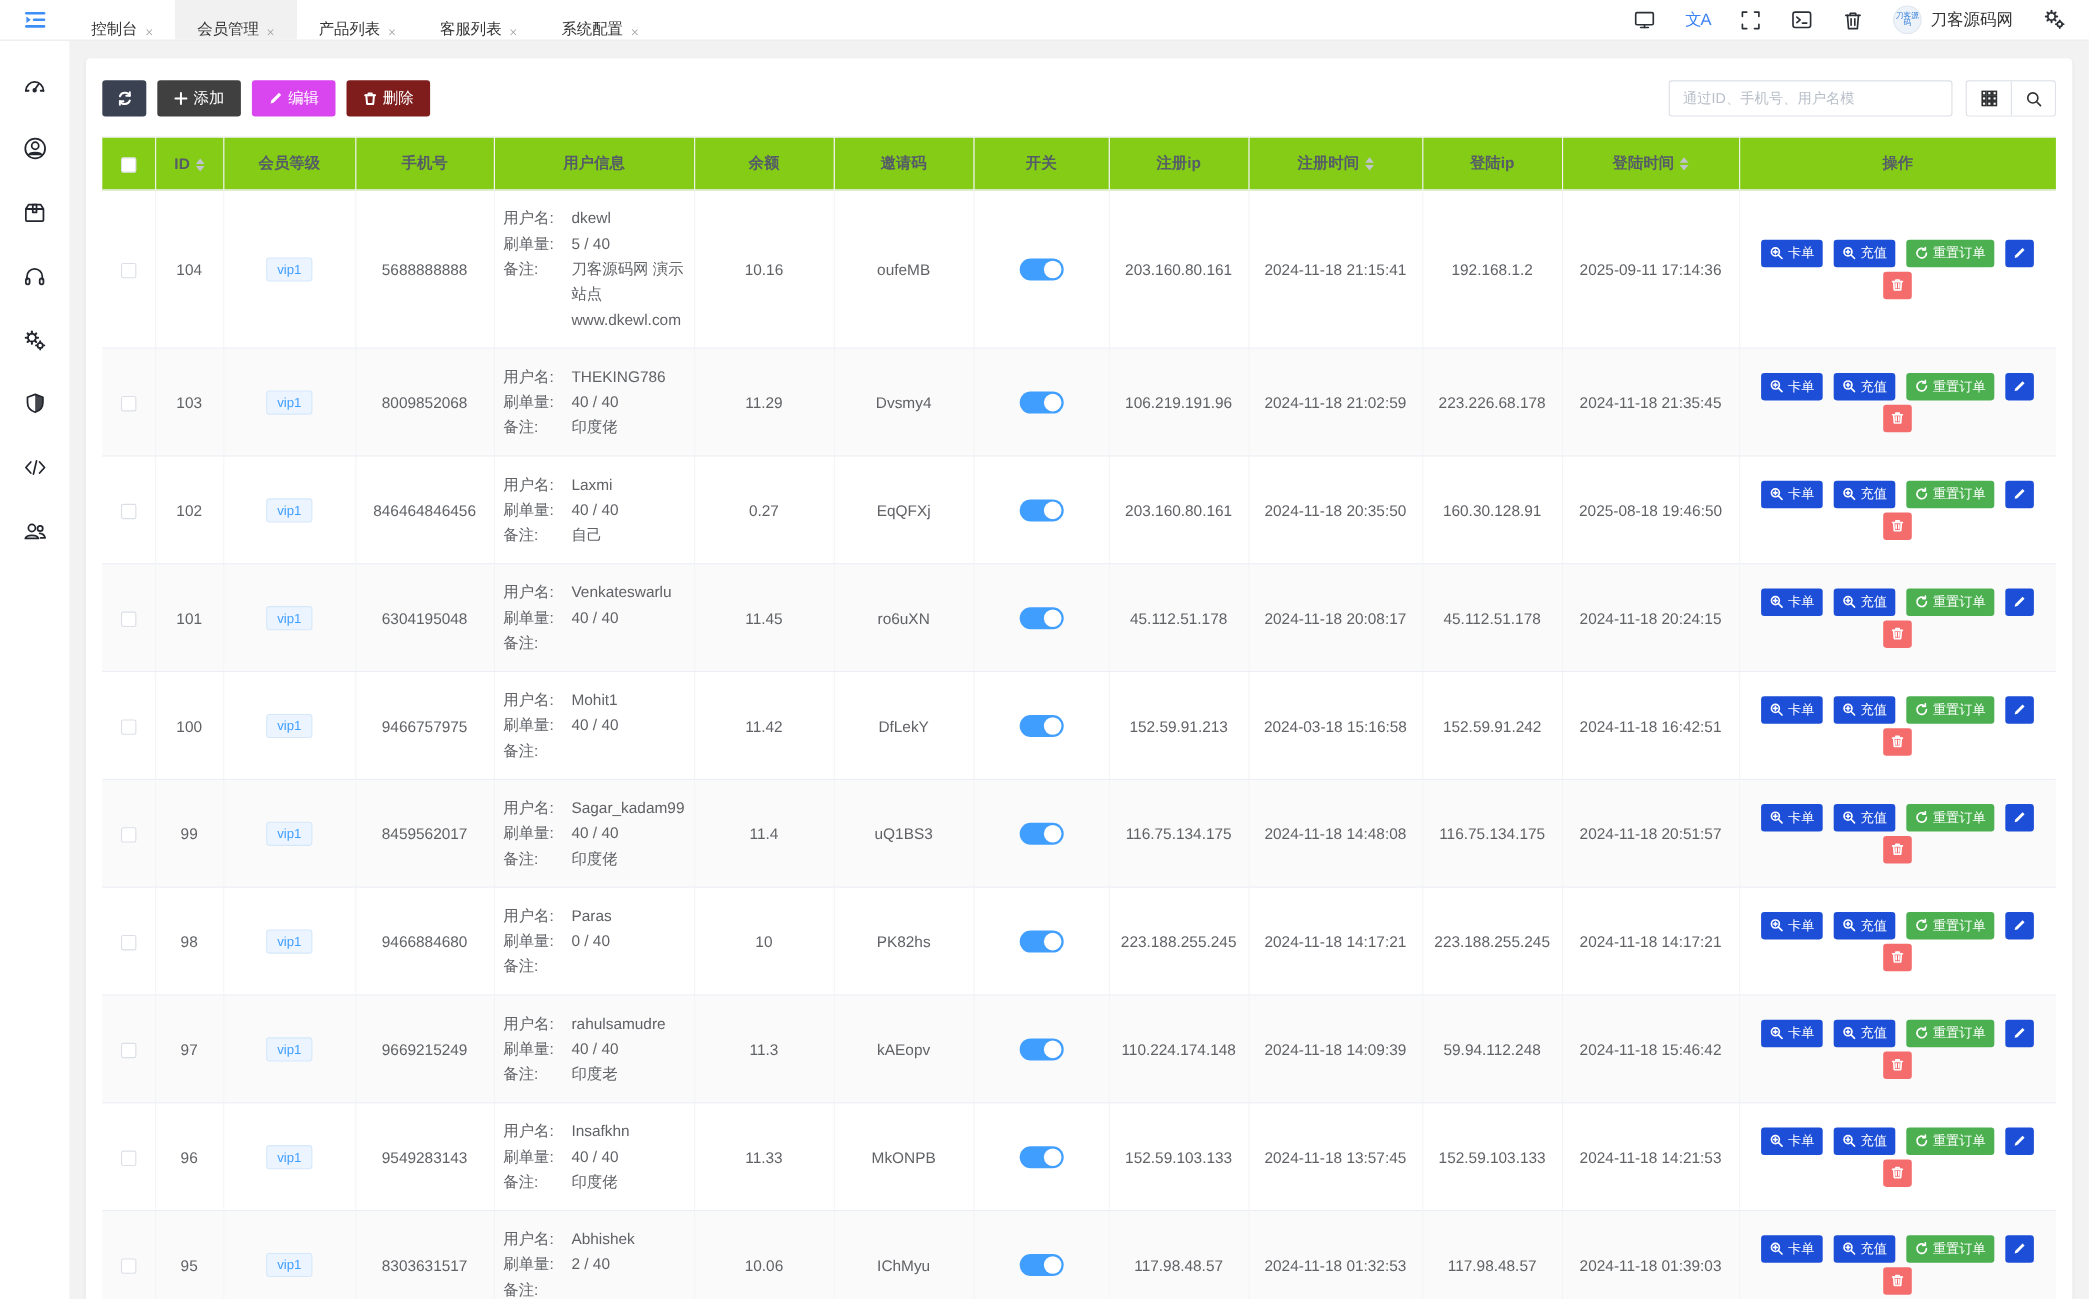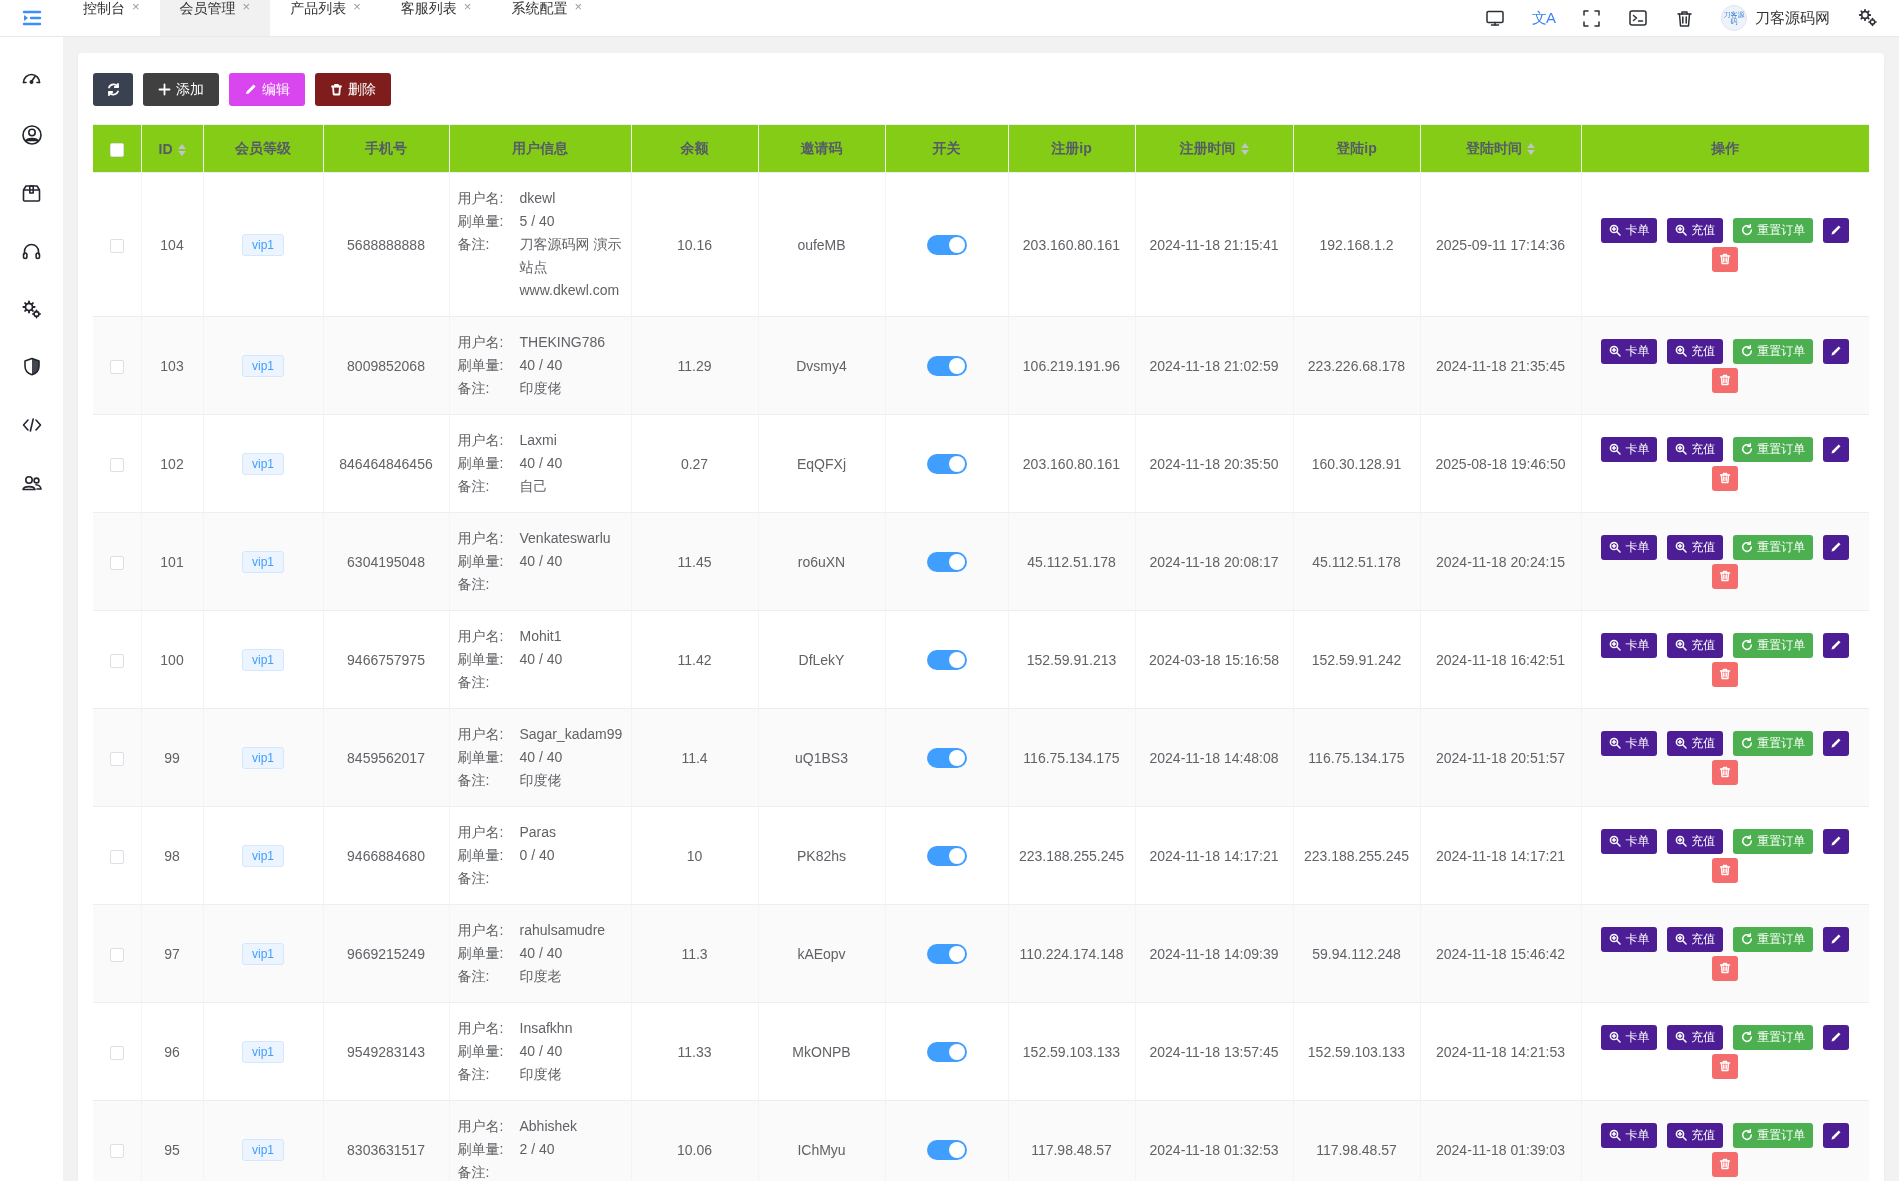--- a/index.html
+++ b/index.html
@@ -3,21 +3,21 @@
 <meta charset="utf-8">
 <style>
   * { margin:0; padding:0; box-sizing:border-box; }
   html,body { width:1899px; height:1181px; overflow:hidden; }
   body { font-family:"Liberation Sans","DejaVu Sans",sans-serif; background:#f2f2f2; color:#606266; font-size:14px; }
 
   
   .topbar { display:flex; align-items:stretch; height:37px; background:#fff; border-bottom:1px solid #e8e8e8; position:relative; z-index:5; }
   .collapse-btn { width:63px; display:flex; align-items:center; justify-content:center; cursor:pointer; }
   .tabs { display:flex; align-items:stretch; }
-  .tab { display:flex; align-items:flex-start; gap:7px; padding:0 20px; font-size:14px; color:#333; cursor:pointer; white-space:nowrap; }
+  .tab { display:flex; align-items:flex-end; gap:7px; padding:0 20px; font-size:14px; color:#333; cursor:pointer; white-space:nowrap;font-family:Liberation Serif, serif; }
   .tab.active { background:#f1f1f1; }
   .tab-close { color:#9a9a9a; font-size:13px; cursor:pointer; line-height:1; }
   .topbar-right { margin-left:auto; display:flex; align-items:center; gap:27px; padding-right:20px; }
   .tb-icon { display:flex; align-items:center; justify-content:center; color:#2b2f36; cursor:pointer; }
   .tb-icon svg { stroke:#2b2f36; fill:none; stroke-width:1.5; stroke-linecap:round; stroke-linejoin:round; }
   .translate-glyph { font-size:15px; color:#3b82f6; font-weight:normal; letter-spacing:-1px; }
   .user-chip { display:flex; align-items:center; gap:8px; cursor:pointer; }
   .logo-circle { width:26px; height:26px; border-radius:50%; background:#eef3fa; border:1px solid #dfe6ef; display:flex; align-items:center; justify-content:center; font-size:7px; color:#2f7bd8; overflow:hidden; text-align:center; line-height:1; }
   .site-name { font-size:15px; color:#333; }
 
@@ -60,21 +60,21 @@
   .checkbox { display:inline-block; width:14px; height:14px; border:1px solid #dcdfe6; border-radius:2px; background:#fff; cursor:pointer; vertical-align:middle; }
   .tag { display:inline-block; padding:3px 9px; font-size:12px; color:#409eff; background:#ecf5ff; border:1px solid #d5e8fb; border-radius:3px; cursor:pointer; }
   .cell-info { text-align:left; }
   .info-line { display:flex; line-height:23px; }
   .info-label { flex:0 0 62px; }
   .info-value { flex:1; word-break:break-word; }
   .toggle { display:inline-block; width:40px; height:20px; border-radius:10px; background:#409eff; position:relative; cursor:pointer; vertical-align:middle; }
   .toggle .knob { position:absolute; right:2px; top:2px; width:16px; height:16px; border-radius:50%; background:#fff; }
   .btn-xs { display:inline-flex; align-items:center; gap:4px; height:25px; padding:0 8px; border:none; border-radius:3px; color:#fff; font-size:12px; cursor:pointer; margin:2px 3px; vertical-align:middle; white-space:nowrap; }
   .btn-xs svg { stroke:#fff; fill:none; stroke-width:1.5; stroke-linecap:round; stroke-linejoin:round; }
-  .b-blue { background:#4c1d95; } .b-green { background:#4cb050; } .b-red { background:#f56c6c; }
+  .b-blue { background:#1d4ed8; } .b-green { background:#4cb050; } .b-red { background:#f56c6c; }
   .b-sq { padding:0 7px; }
 </style>
 </head>
 <body>
 
 <div class="topbar">
   <div class="collapse-btn">
     <svg width="22" height="22" viewBox="0 0 22 22">
       <g stroke="#3e8ef7" stroke-width="2.4" stroke-linecap="round">
         <line x1="3" y1="5" x2="19" y2="5"></line>
@@ -274,20 +274,44 @@
         <span>编辑</span>
       </button>
       <button class="btn btn-danger-disabled">
         <svg width="13" height="13" viewBox="0 0 13 13">
             <polyline points="2,3.5 11,3.5"></polyline>
             <path d="M5 3.5V2h3v1.5"></path>
             <path d="M3 3.5l.7 8h5.6l.7-8"></path>
           </svg>
         <span>删除</span>
       </button>
+      <div class="toolbar-right">
+        <input class="search-input" placeholder="通过ID、手机号、用户名模" style="">
+        <div class="icon-group">
+          <button class="icon-group-btn">
+            <svg width="15" height="15" viewBox="0 0 15 15" fill="#303133" stroke="none">
+                <rect x="1" y="1" width="3.4" height="3.4"></rect>
+                <rect x="5.8" y="1" width="3.4" height="3.4"></rect>
+                <rect x="10.6" y="1" width="3.4" height="3.4"></rect>
+                <rect x="1" y="5.8" width="3.4" height="3.4"></rect>
+                <rect x="5.8" y="5.8" width="3.4" height="3.4"></rect>
+                <rect x="10.6" y="5.8" width="3.4" height="3.4"></rect>
+                <rect x="1" y="10.6" width="3.4" height="3.4"></rect>
+                <rect x="5.8" y="10.6" width="3.4" height="3.4"></rect>
+                <rect x="10.6" y="10.6" width="3.4" height="3.4"></rect>
+              </svg>
+          </button>
+          <button class="icon-group-btn">
+            <svg width="16" height="16" viewBox="0 0 16 16">
+                <circle cx="7" cy="7" r="4.6"></circle>
+                <line x1="10.5" y1="10.5" x2="14" y2="14"></line>
+              </svg>
+          </button>
+        </div>
+      </div>
     </div>
 
     <table>
       <colgroup>
         <col style="width:48px">
           <col style="width:62px">
           <col style="width:120px">
           <col style="width:126px">
         <col style="width:182px">
           <col style="width:127px">

